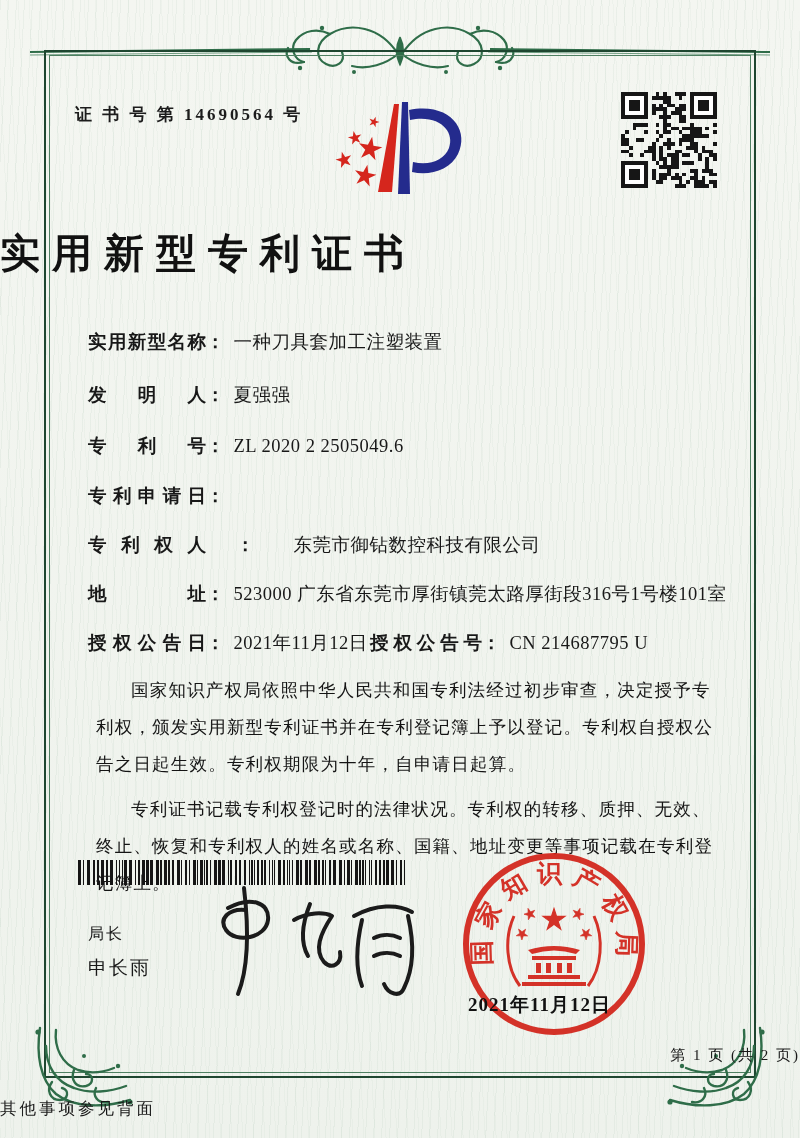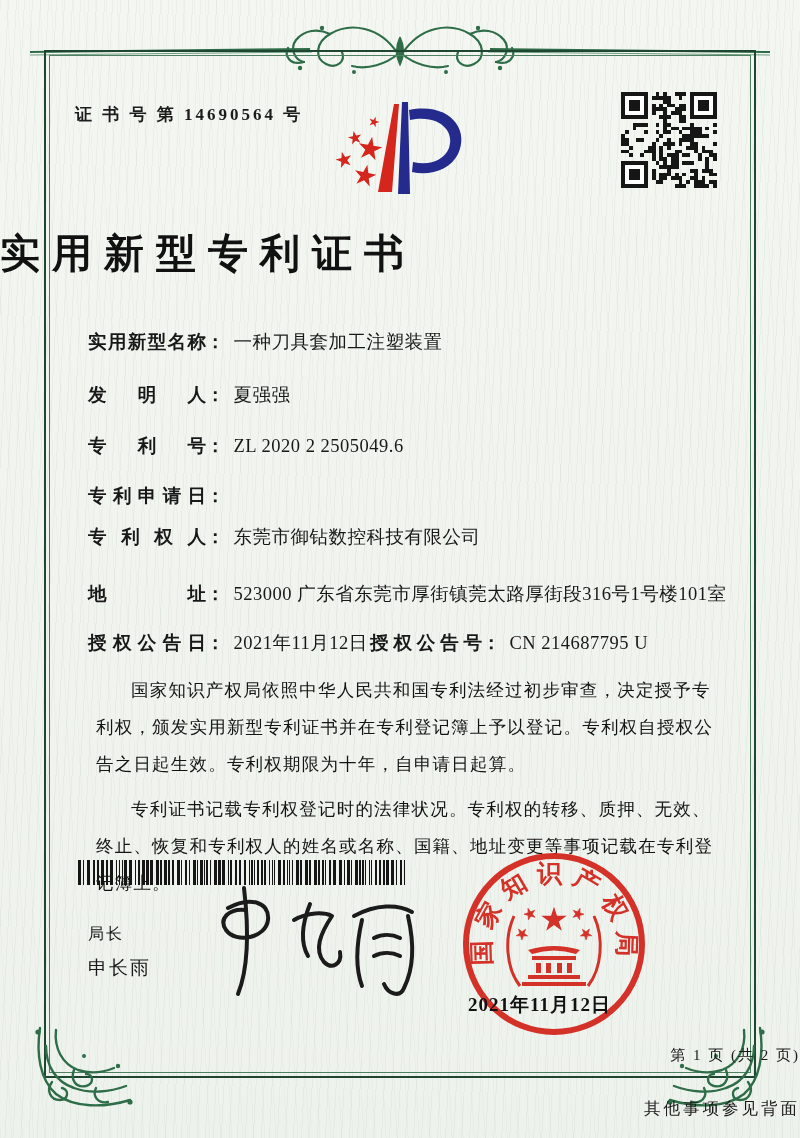--- a/index.html
+++ b/index.html
@@ -40,21 +40,21 @@
   }
 
   .fields{left:88px;right:64px;top:322px;}
   .field-row{position:absolute;left:0;right:0;display:flex;align-items:flex-start;
     font-size:18.5px;line-height:29px;}
   .field-label{display:inline-block;width:118px;font-weight:bold;
     text-align:justify;text-align-last:justify;white-space:nowrap;flex:none;}
   .field-colon{font-weight:bold;flex:none;margin-right:9px;}
   .field-value{flex:1;letter-spacing:.5px;}
   .row-0{top:6px;}  .row-1{top:59px;} .row-2{top:110px;} .row-3{top:160px;}
-  .row-4{top:201px;} .row-5{top:258px;} .row-6{top:307px;}
+  .row-4{top:209px;gap:30px;} .row-5{top:258px;} .row-6{top:307px;}
   .group2{position:absolute;left:282px;top:0;display:flex;}
   .group2 .field-label{width:112px;}
 
   .paragraphs{left:88px;right:70px;top:664px;}
   .paragraphs p{
     margin:8px;text-indent:2em;
     font-size:17.5px;line-height:37px;letter-spacing:1.2px;
     color:#141414;
   }
 
@@ -76,21 +76,21 @@
   .signature{left:182px;top:882px;width:240px;height:128px;}
 
   .seal{left:456px;top:846px;width:196px;height:196px;opacity:.93;}
   .seal-date{
     left:468px;top:992px;width:180px;
     font-size:19px;letter-spacing:1px;color:#111;font-weight:bold;
     z-index:5;
   }
 
   .page-info{left:0;right:0;top:1046px;text-align:right;font-size:15px;letter-spacing:2px;}
-  .back-note{left:0;right:0;top:1098px;text-align:right;font-size:16.5px;letter-spacing:3px;}
+  .back-note{left:0;right:0;top:1098px;text-align:left;font-size:16.5px;letter-spacing:3px;}
 
   .top-flourish{left:0;top:8px;width:800px;height:80px;}
   .corner-orn{width:110px;height:86px;bottom:28px;}
   .corner-left{left:26px;}
   .corner-right{right:26px;transform:scaleX(-1);}
 
   .logo{left:312px;top:96px;width:200px;height:118px;}
   .qr{left:621px;top:92px;width:96px;height:96px;}
 </style>
 </head>

